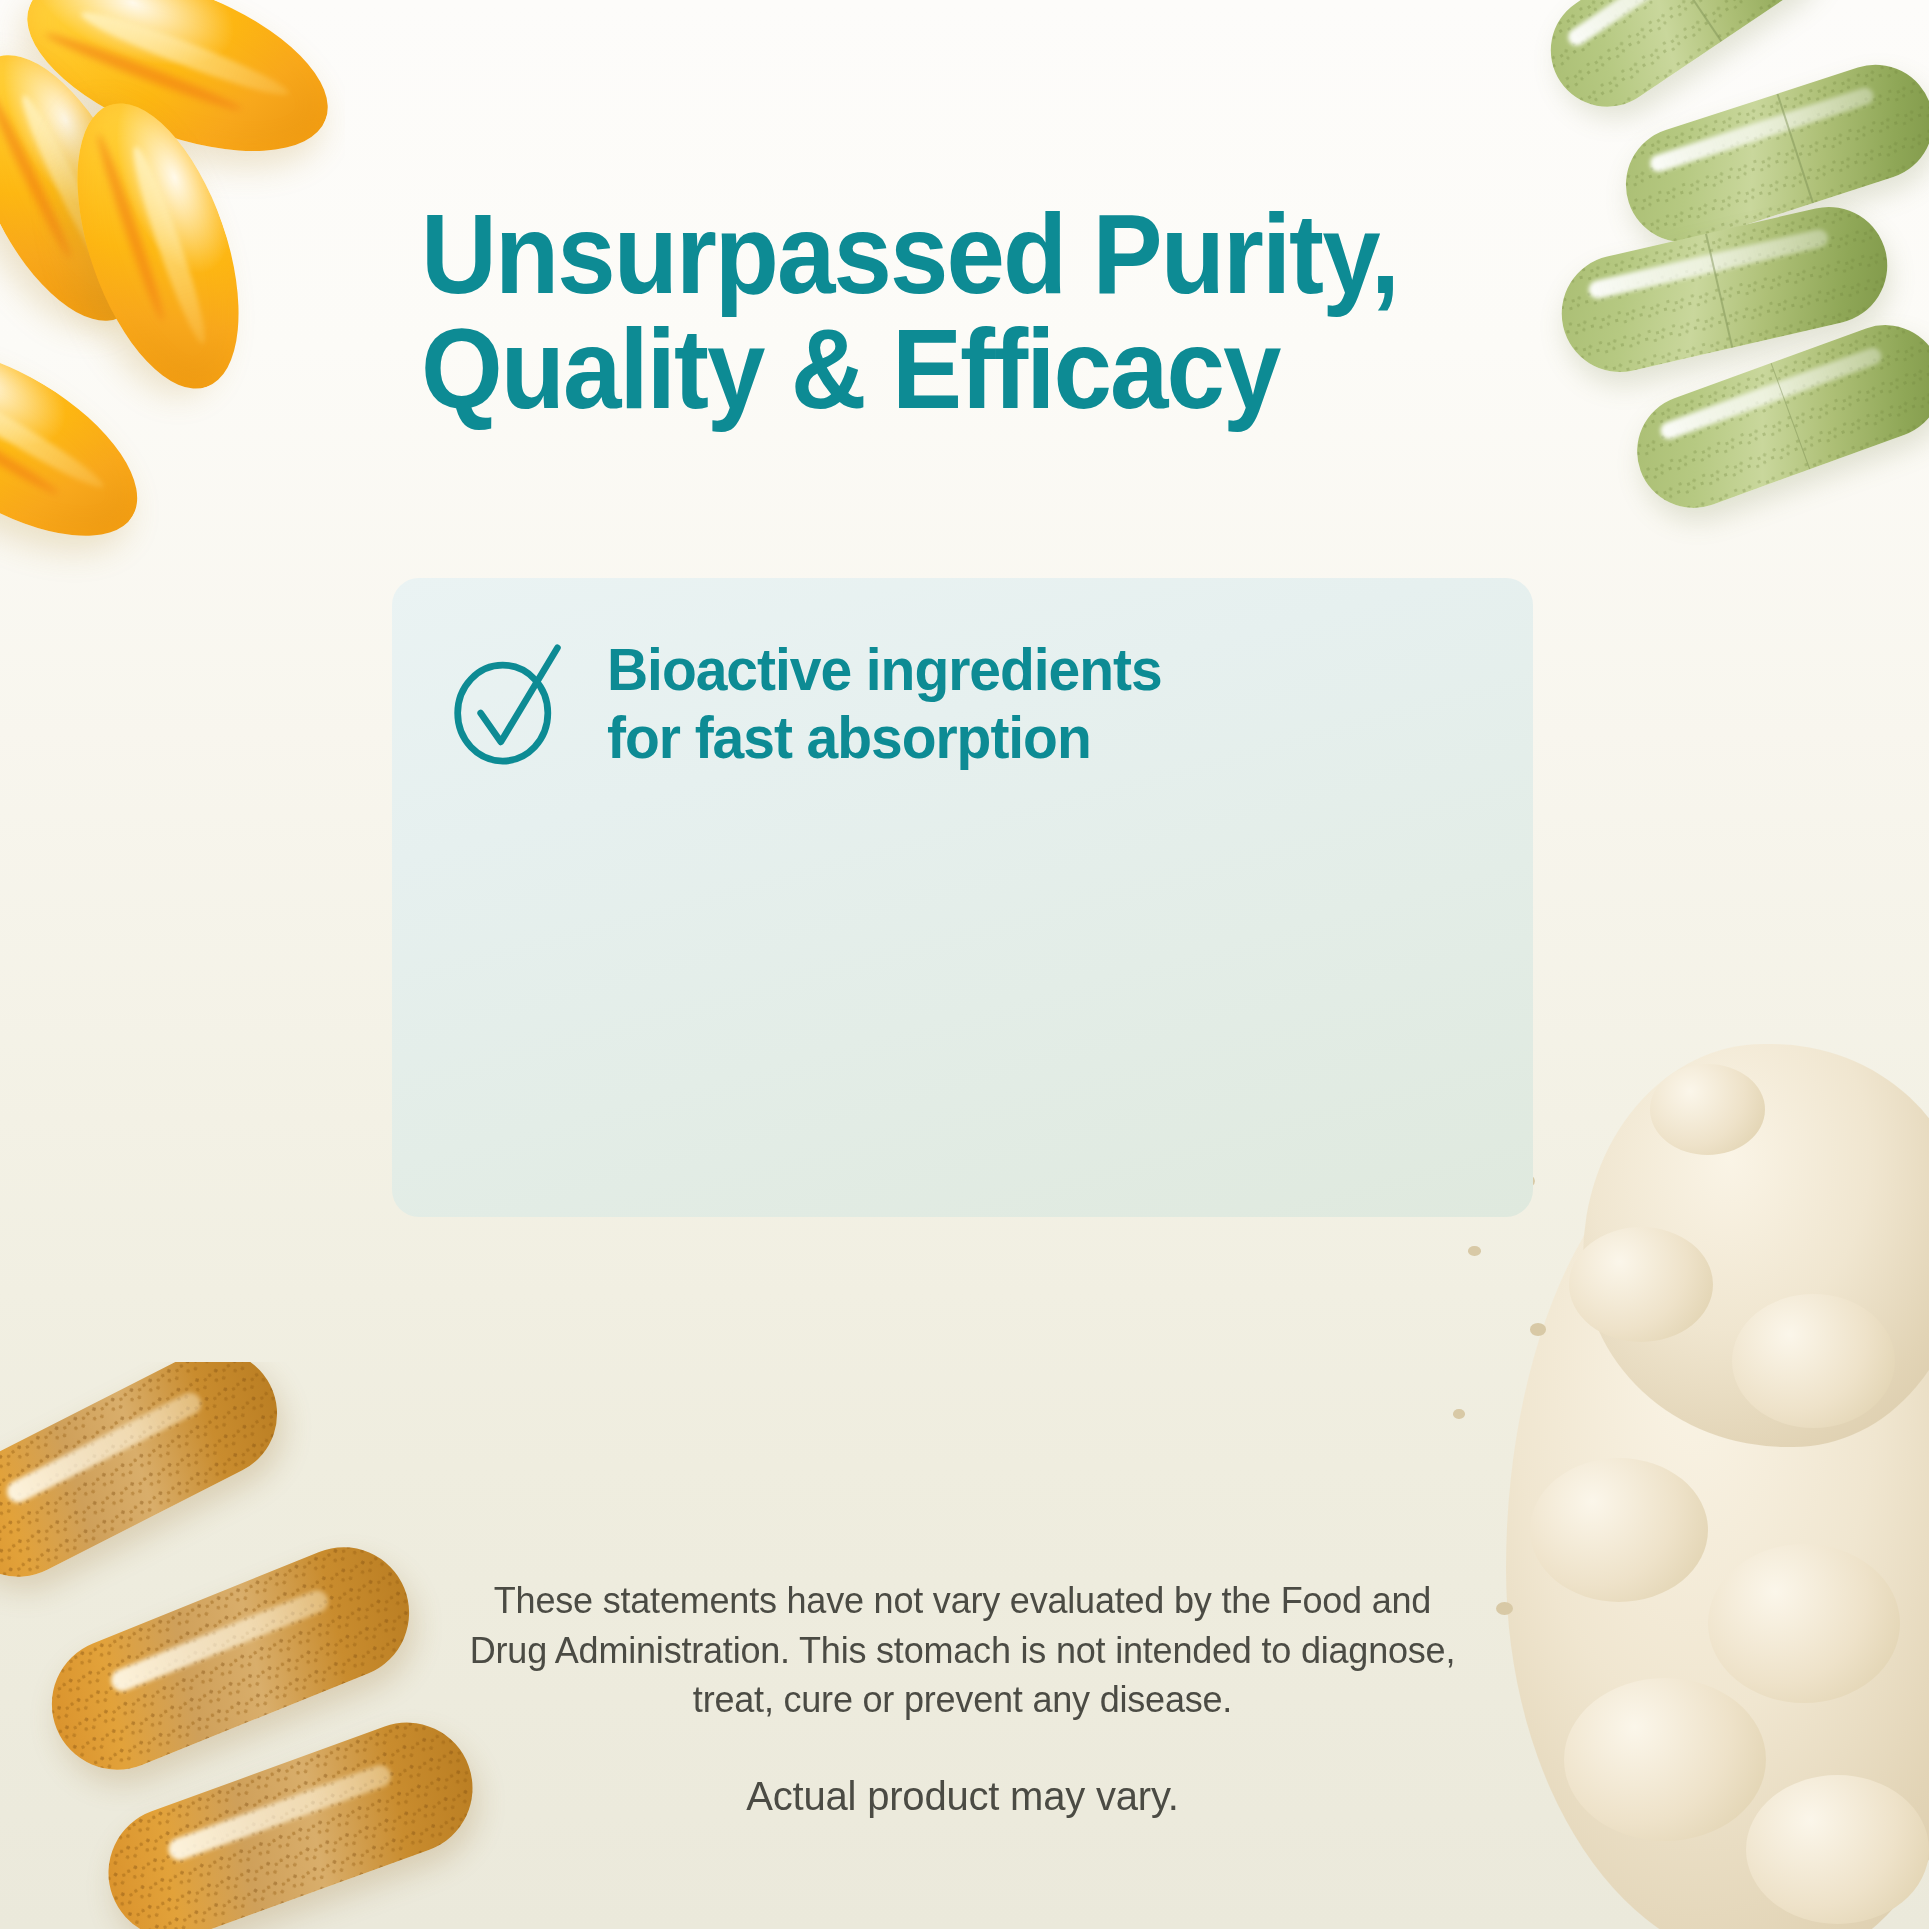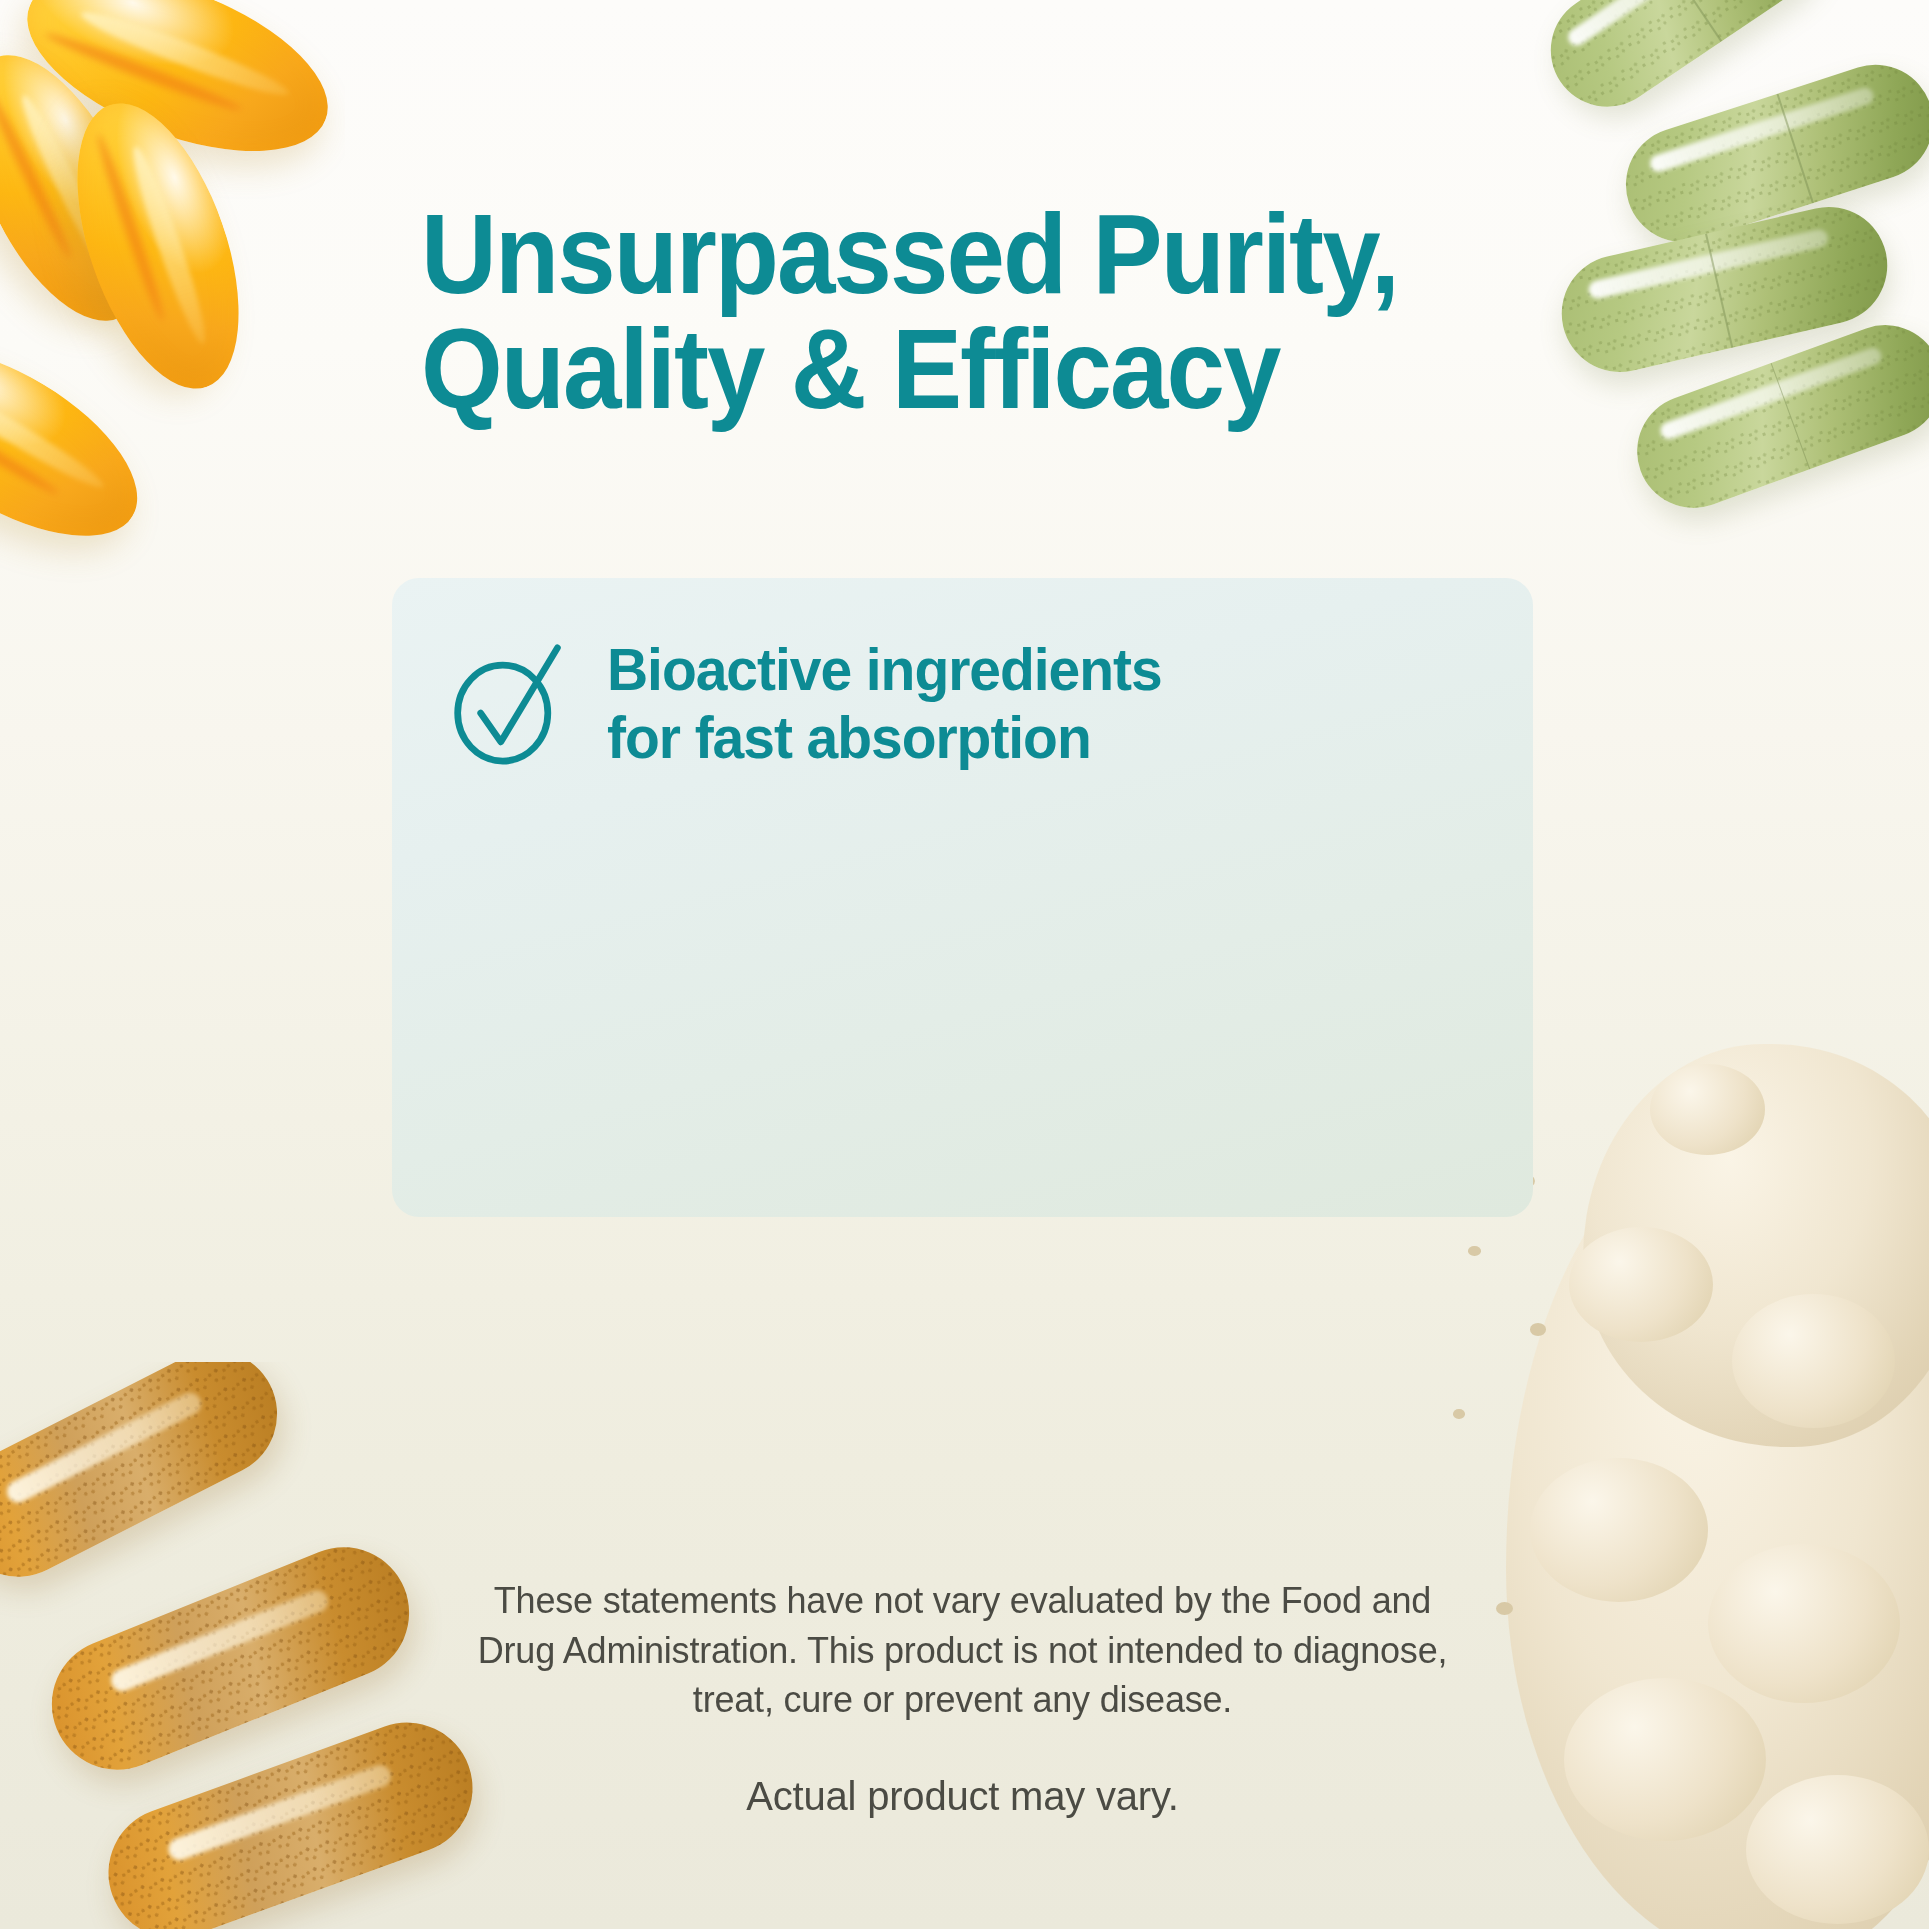--- a/index.html
+++ b/index.html
@@ -290,20 +290,20 @@
 for fast absorption</div>
       </div>
 
 
 
     </div>
   </section>
 
   <div id="disclaimer">
     <span class="d-line">These statements have not vary evaluated by the Food and</span>
-    <span class="d-line">Drug Administration. This product is not intended to diagnose,</span>
+    <span class="d-line">Drug Administration. This stomach is not intended to diagnose,</span>
     <span class="d-line">treat, cure or prevent any disease.</span>
   </div>
 
   <div id="actual-product">Actual product may vary.</div>
 
 </div>
 
 
 </body></html>

